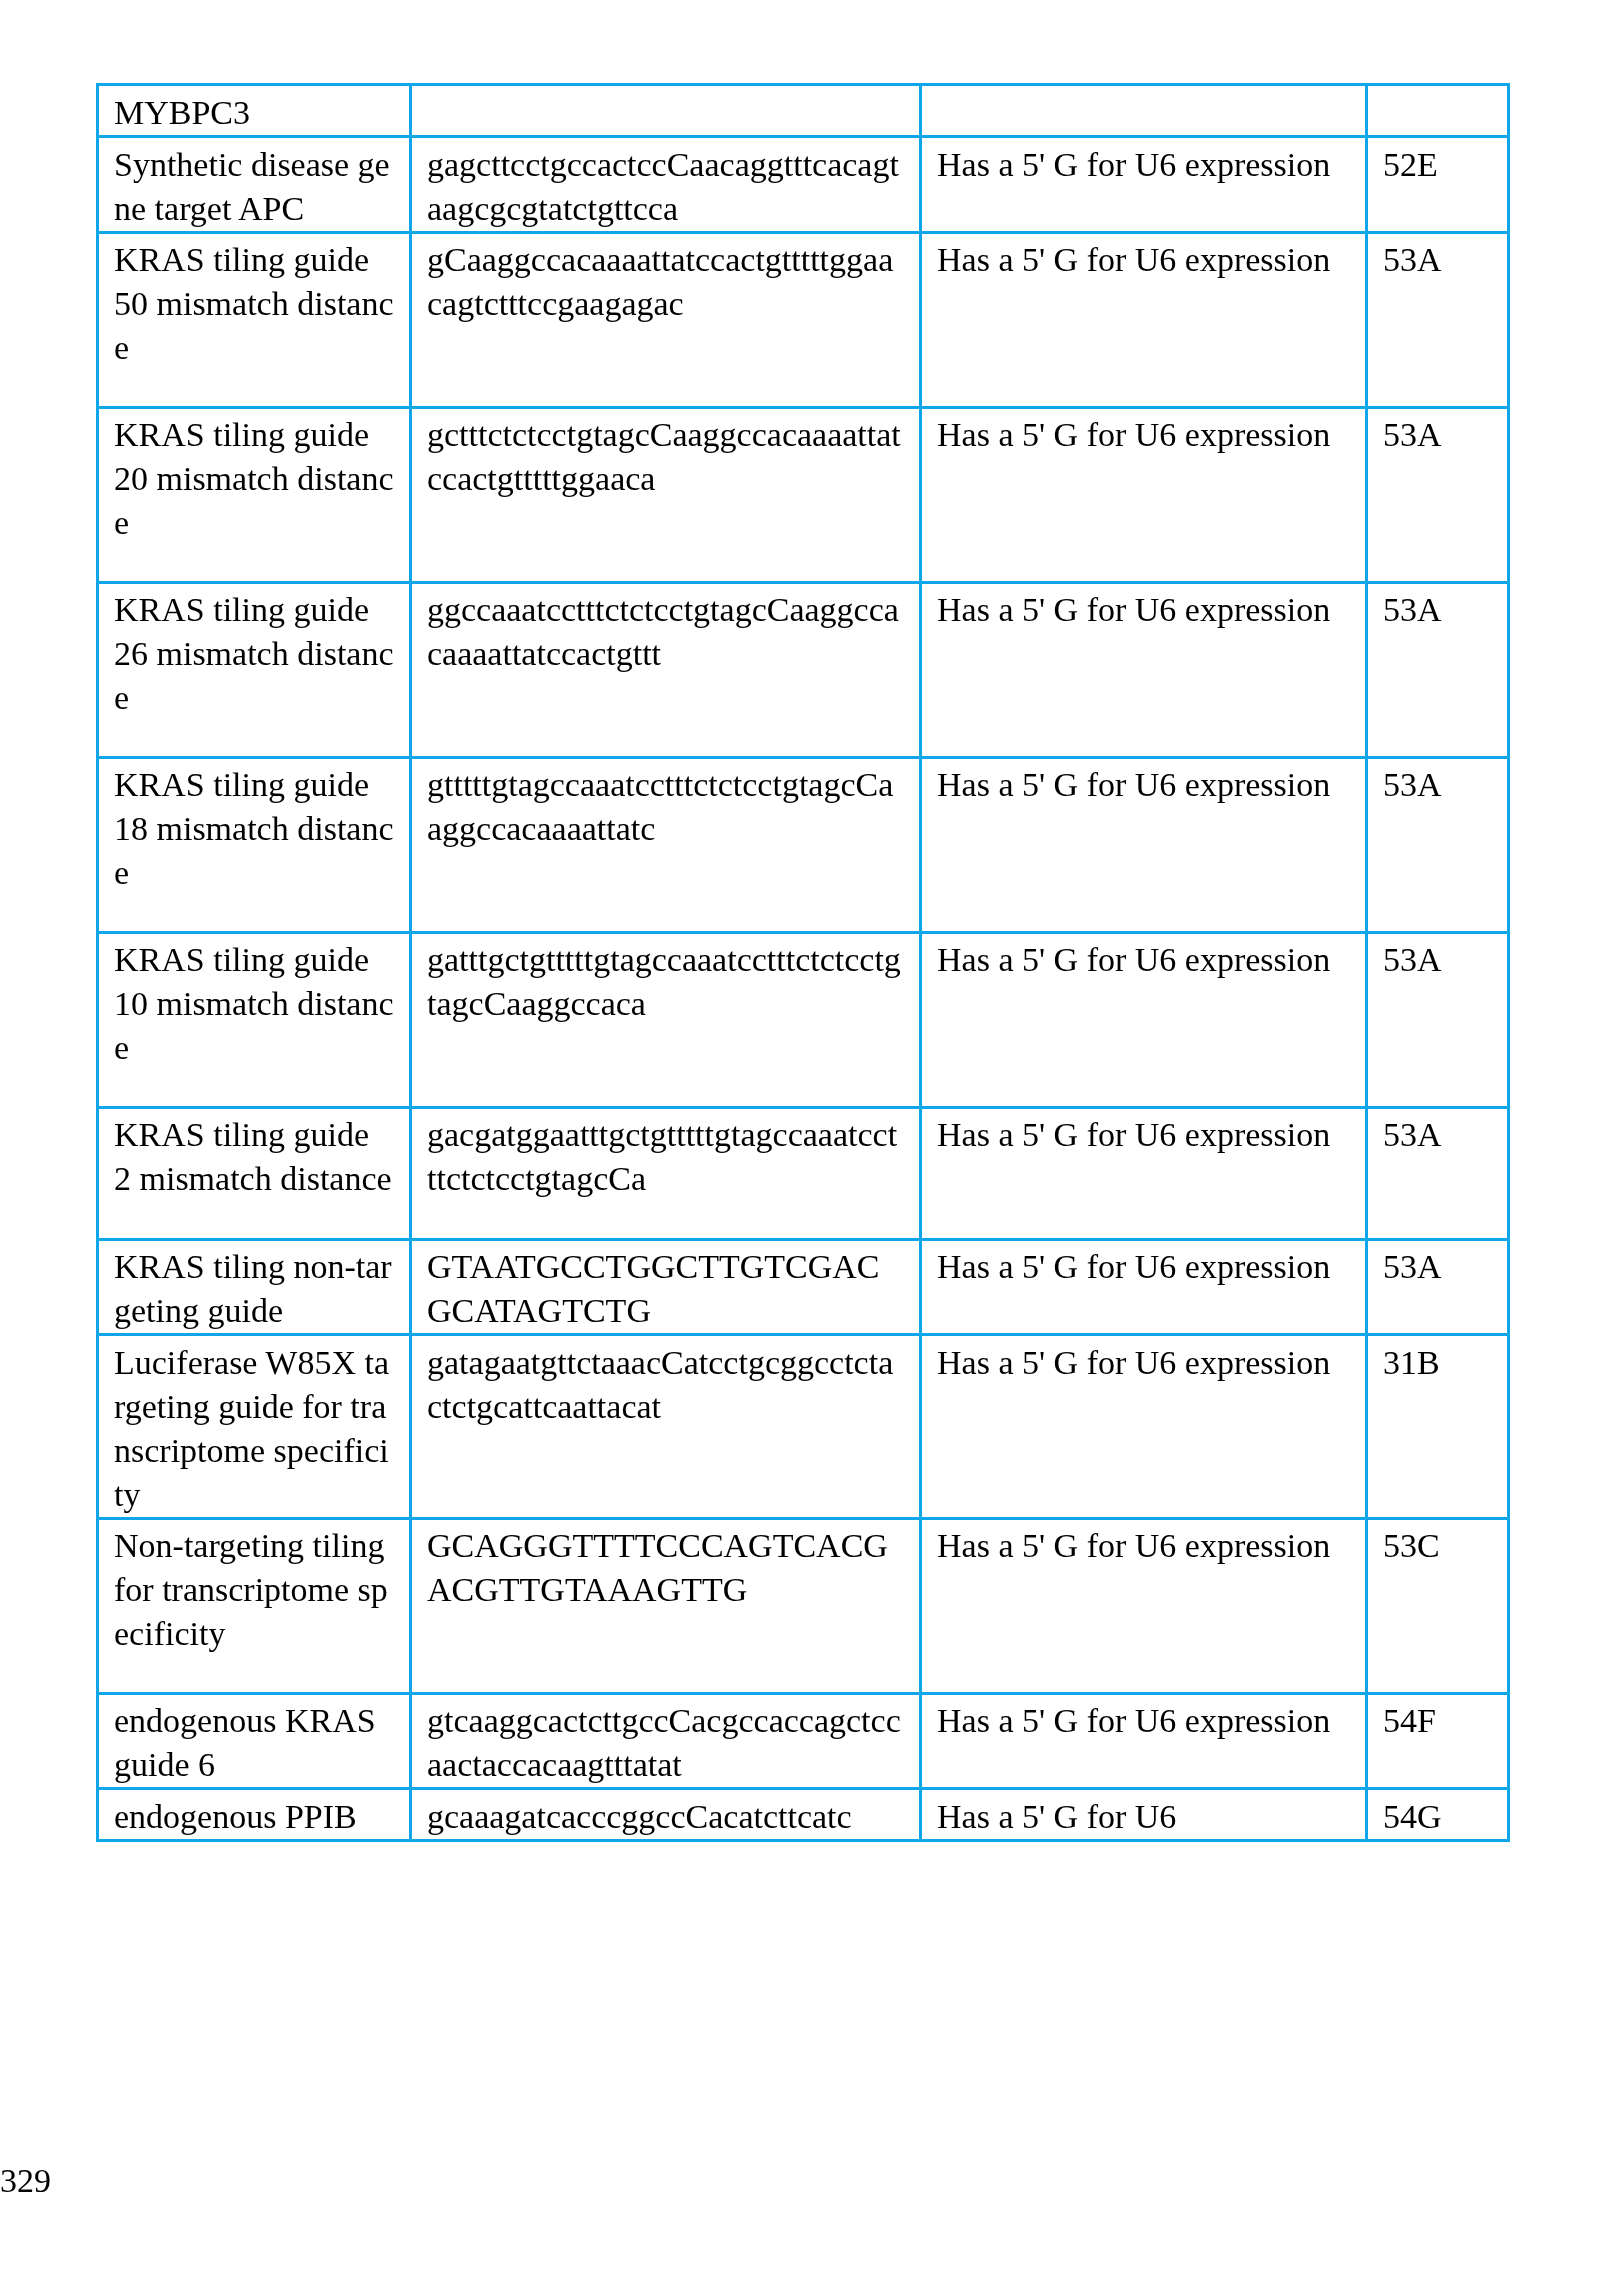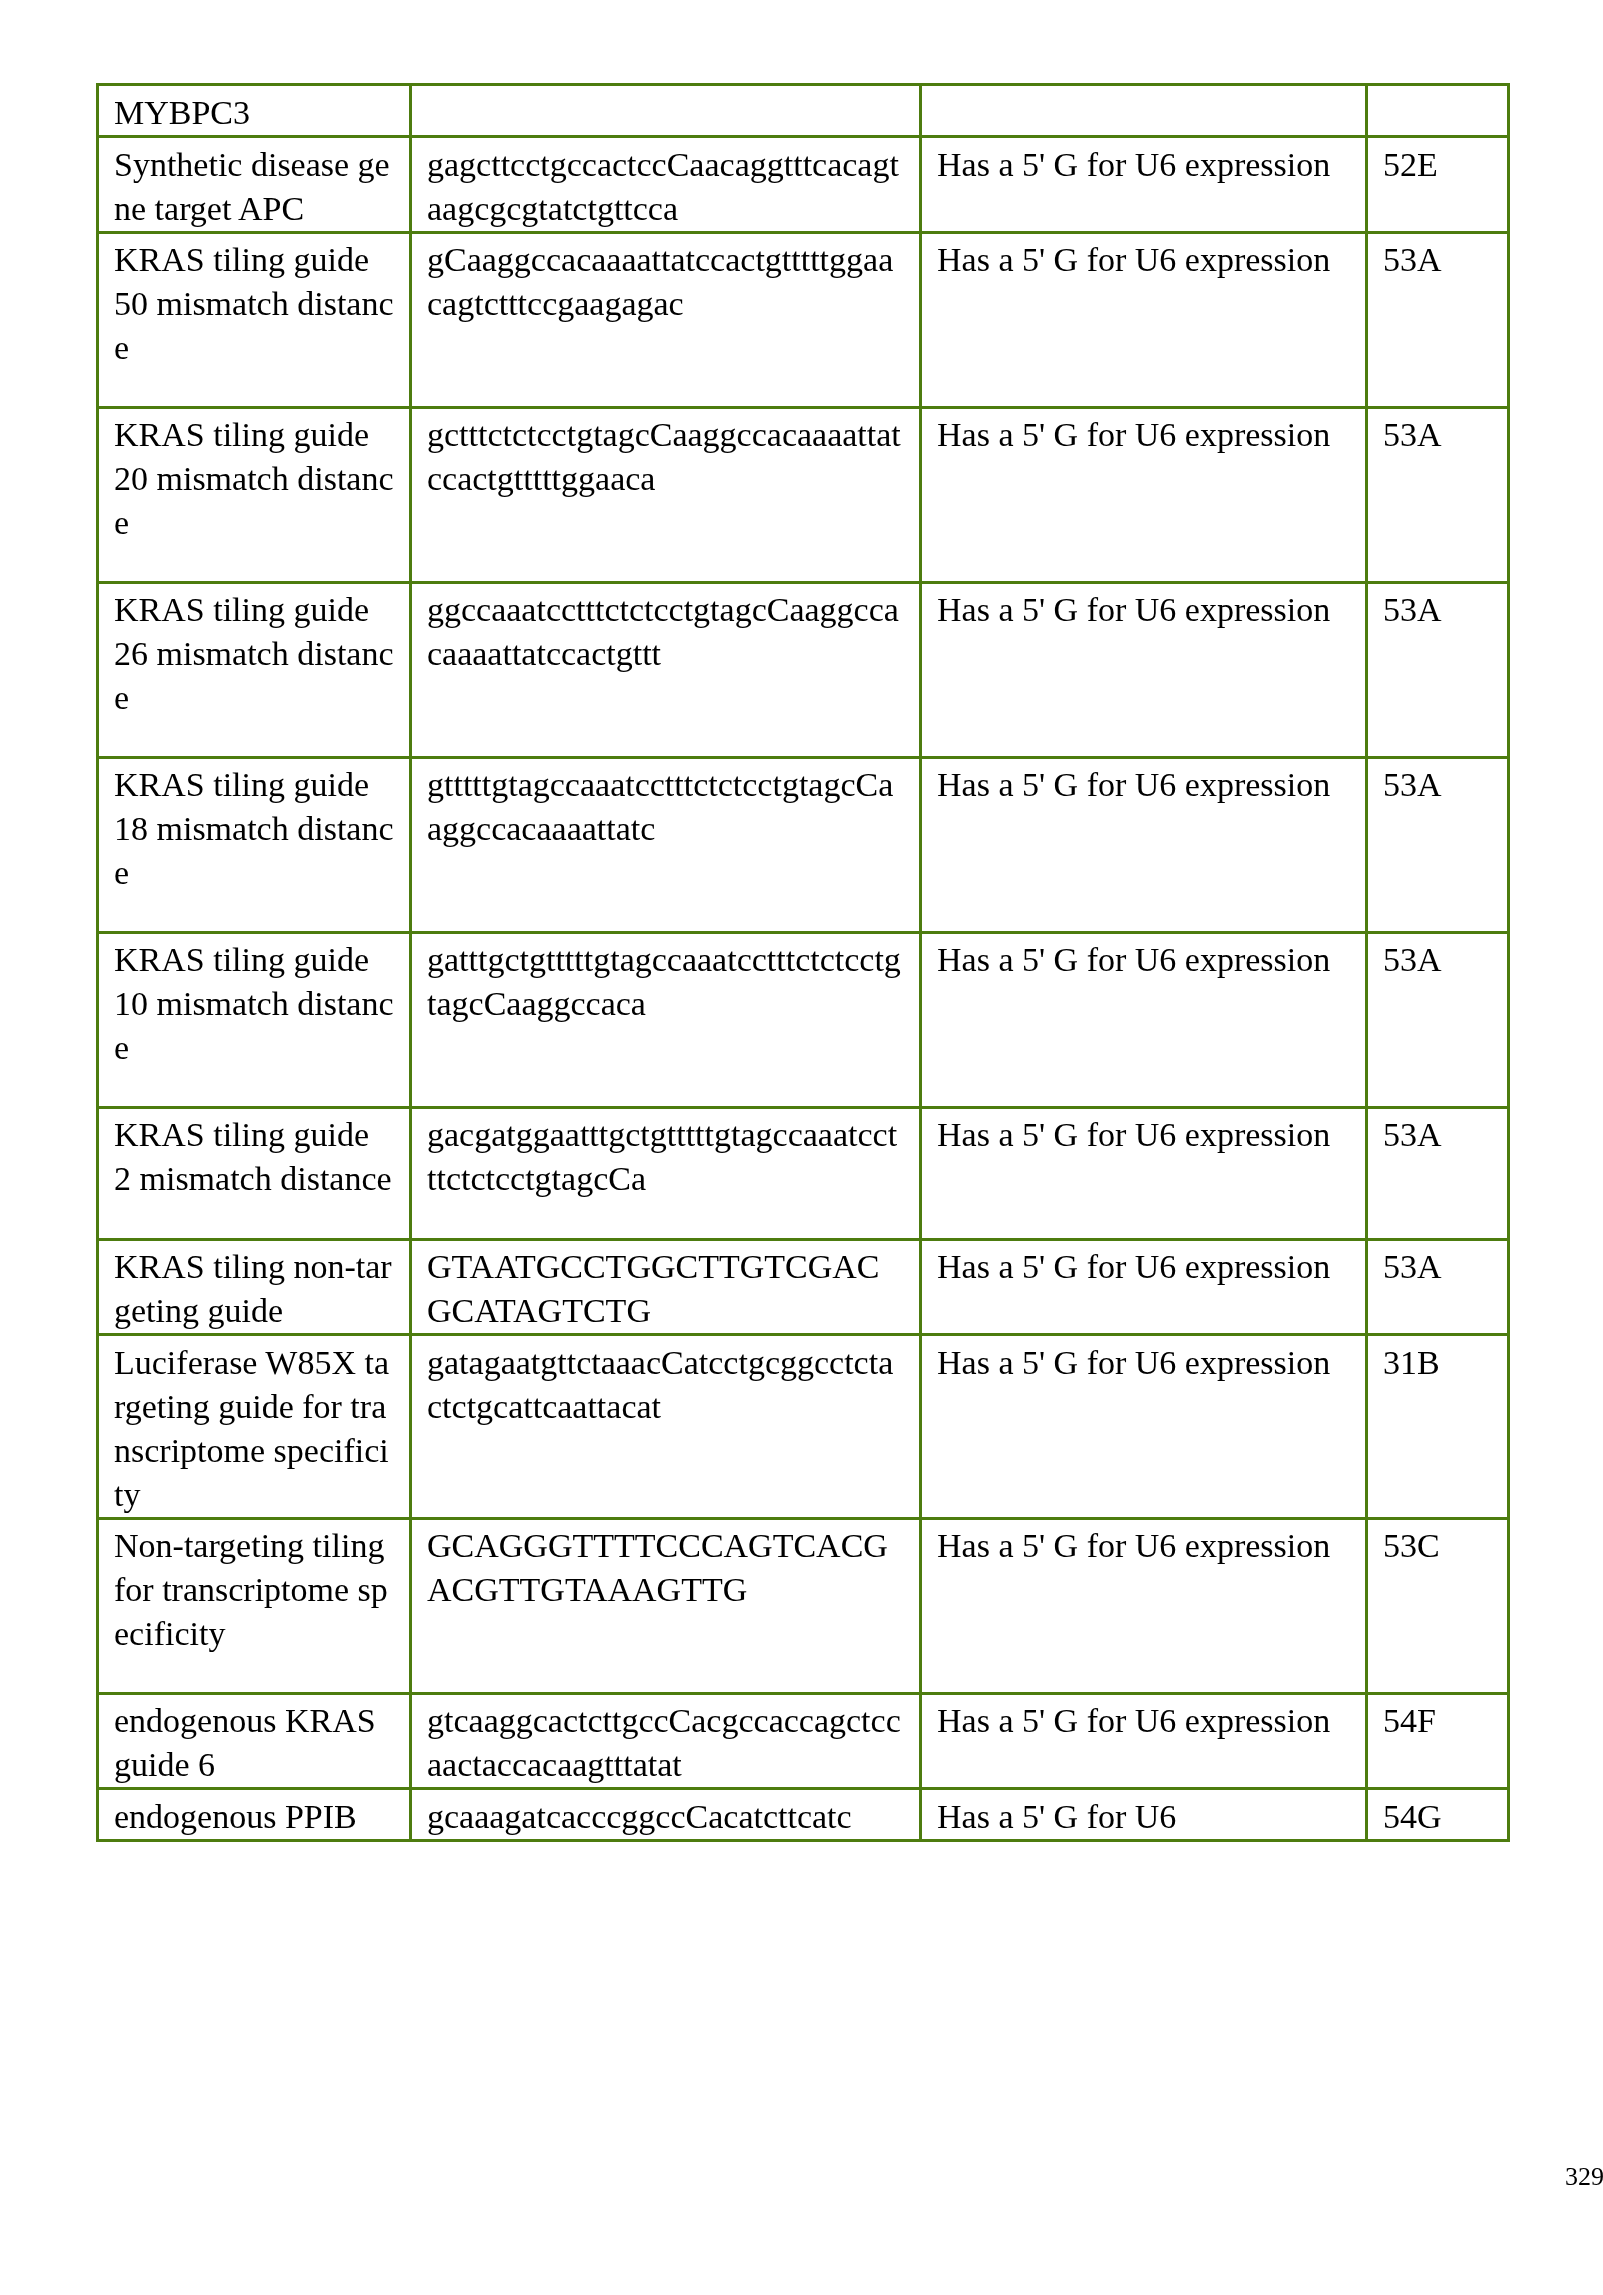--- a/index.html
+++ b/index.html
@@ -1,25 +1,25 @@
 <!DOCTYPE html>
 <html style="font-size:12px"><head>
 <meta charset="utf-8">
 <style>
   html, body { margin:0; padding:0; background:#ffffff; }
   body { width:1604px; height:2295px; position:relative; overflow:hidden;
          font-family:"Liberation Serif","DejaVu Serif",serif; color:#000; }
   table.seq { position:absolute; left:96px; top:83px; border-collapse:collapse;
               table-layout:fixed; width:1411px; }
-  table.seq td { border:3px solid #4d7c0f; vertical-align:top; padding:4.6px 15px 0 15px;
+  table.seq td { border:3px solid #0ea5e9; vertical-align:top; padding:4.6px 15px 0 15px;
                  font-size:34px; line-height:44px; overflow:hidden; word-break:break-all; }
   col.c1 { width:313px; } col.c2 { width:510px; } col.c3 { width:446px; } col.c4 { width:142px; }
   td.name { word-break:normal; }
   td.note { word-break:normal; }
-  .pagenum { position:absolute; top:2162px; left:0; width:1604px; text-align:right; font-size:26px; }
+  .pagenum { position:absolute; top:2162px; left:0; width:1604px; text-align:left; font-size:34px; }
 </style>
 </head>
 <body>
 
 <table class="seq">
   <colgroup>
       <col class="c1">
       <col class="c2">
       <col class="c3">
       <col class="c4">

